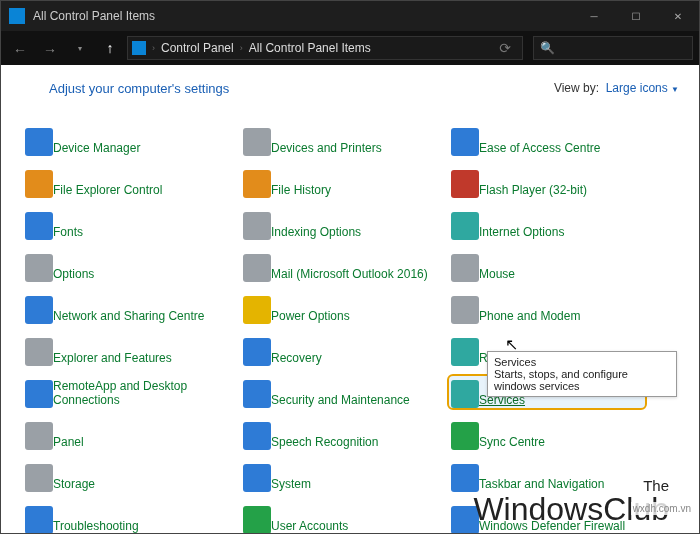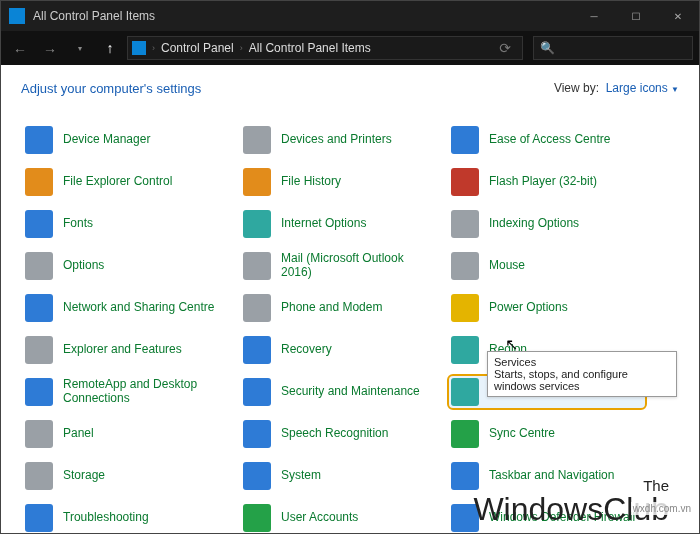--- a/index.html
+++ b/index.html
@@ -9,26 +9,26 @@
 .titlebar .spacer { flex: 1; }
 .win-btn { width: 42px; height: 30px; display: flex; align-items: center; justify-content: center; color: #aaa; font-size: 10px; }
 .toolbar { height: 34px; background: #111; display: flex; align-items: center; padding: 0 6px; gap: 4px; }
 .tb-btn { width: 26px; height: 26px; display: flex; align-items: center; justify-content: center; color: #888; font-size: 14px; border-radius: 2px; }
 .tb-btn.active { color: #fff; }
 .addr { flex: 1; height: 24px; background: #1a1a1a; border: 1px solid #333; display: flex; align-items: center; color: #ddd; font-size: 12px; padding: 0 4px; gap: 4px; }
 .addr .cp-ico { width: 14px; height: 14px; background: #0a84d6; display:inline-block; }
 .addr .chev { color: #666; font-size: 9px; padding: 0 2px; }
 .searchbox { width: 160px; height: 24px; background: #1a1a1a; border: 1px solid #333; color: #666; font-size: 12px; display:flex; align-items:center; padding:0 6px; gap:4px; margin-left:6px;}
 .content { padding: 16px 8px 8px 20px; position: relative; height: calc(534px - 64px); overflow: hidden; }
-.settings-label { color: #1a5fb4; font-size: 13px; }
+.settings-label { color: #1a5fb4; font-size: 13px; margin-left: 28px; }
 .viewby { position: absolute; right: 20px; top: 16px; font-size: 12px; color: #333; }
 .viewby .link { color: #1a5fb4; }
 .viewby .dd { font-size: 8px; color:#1a5fb4; }
 .grid { margin-top: 26px; display: grid; grid-template-columns: 210px 200px 200px; column-gap: 8px; row-gap: 6px; }
-.item { display: flex; align-items: center; gap: 10px; height: 36px; padding: 2px 4px; position: relative; }
+.item { display: flex; align-items: flex-end; height: 36px; padding: 2px 4px; position: relative; }
 .item .ico { width: 28px; height: 28px; flex-shrink: 0; display:flex; align-items:center; justify-content:center; border-radius:3px; }
 .item .lbl { color: #0a7a2f; font-size: 12px; line-height: 1.15; }
 .item.highlight { background: #e8f3fb; border: 2px solid #e8a200; border-radius: 6px; padding: 0 2px; }
 .item.highlight .lbl { text-decoration: underline; color: #0d6b28; }
 .tooltip { position: absolute; left: 486px; top: 286px; width: 190px; background: #fff; border: 1px solid #999; padding: 4px 6px; font-size: 11px; color: #222; z-index: 5; box-shadow: 0 1px 3px rgba(0,0,0,.15);}
 .tooltip .tt-title { display:block; }
 .cursor { position: absolute; left: 504px; top: 270px; font-size: 16px; z-index: 6; color:#000; }
 .watermark { position: absolute; right: 30px; bottom: 10px; font-family: "Segoe UI Light","Segoe UI"; color: #222; text-align: right; line-height:1;margin-left:32px; }
 .watermark .l1 { font-size: 15px; font-weight:300;}
 .watermark .l2 { font-size: 32px; font-weight:400;}
@@ -98,50 +98,50 @@
       </div>
       <div class="item">
         <span class="ico c-red"></span>
         <span class="lbl">Flash Player (32-bit)</span>
       </div>
       <div class="item">
         <span class="ico c-blue"></span>
         <span class="lbl">Fonts</span>
       </div>
       <div class="item">
+        <span class="ico c-gray"></span>
+        <span class="lbl">Indexing Options</span>
+      </div>
+      <div class="item">
         <span class="ico c-teal"></span>
         <span class="lbl">Internet Options</span>
       </div>
       <div class="item">
         <span class="ico c-gray"></span>
-        <span class="lbl">Indexing Options</span>
-      </div>
-      <div class="item">
-        <span class="ico c-gray"></span>
         <span class="lbl">Options</span>
       </div>
       <div class="item">
         <span class="ico c-gray"></span>
         <span class="lbl">Mail (Microsoft Outlook 2016)</span>
       </div>
       <div class="item">
         <span class="ico c-gray"></span>
         <span class="lbl">Mouse</span>
       </div>
       <div class="item">
         <span class="ico c-blue"></span>
         <span class="lbl">Network and Sharing Centre</span>
-      </div>
-      <div class="item">
-        <span class="ico c-gray"></span>
-        <span class="lbl">Phone and Modem</span>
       </div>
       <div class="item">
         <span class="ico c-yellow"></span>
         <span class="lbl">Power Options</span>
+      </div>
+      <div class="item">
+        <span class="ico c-gray"></span>
+        <span class="lbl">Phone and Modem</span>
       </div>
       <div class="item">
         <span class="ico c-gray"></span>
         <span class="lbl">Explorer and Features</span>
       </div>
       <div class="item">
         <span class="ico c-blue"></span>
         <span class="lbl">Recovery</span>
       </div>
       <div class="item">

